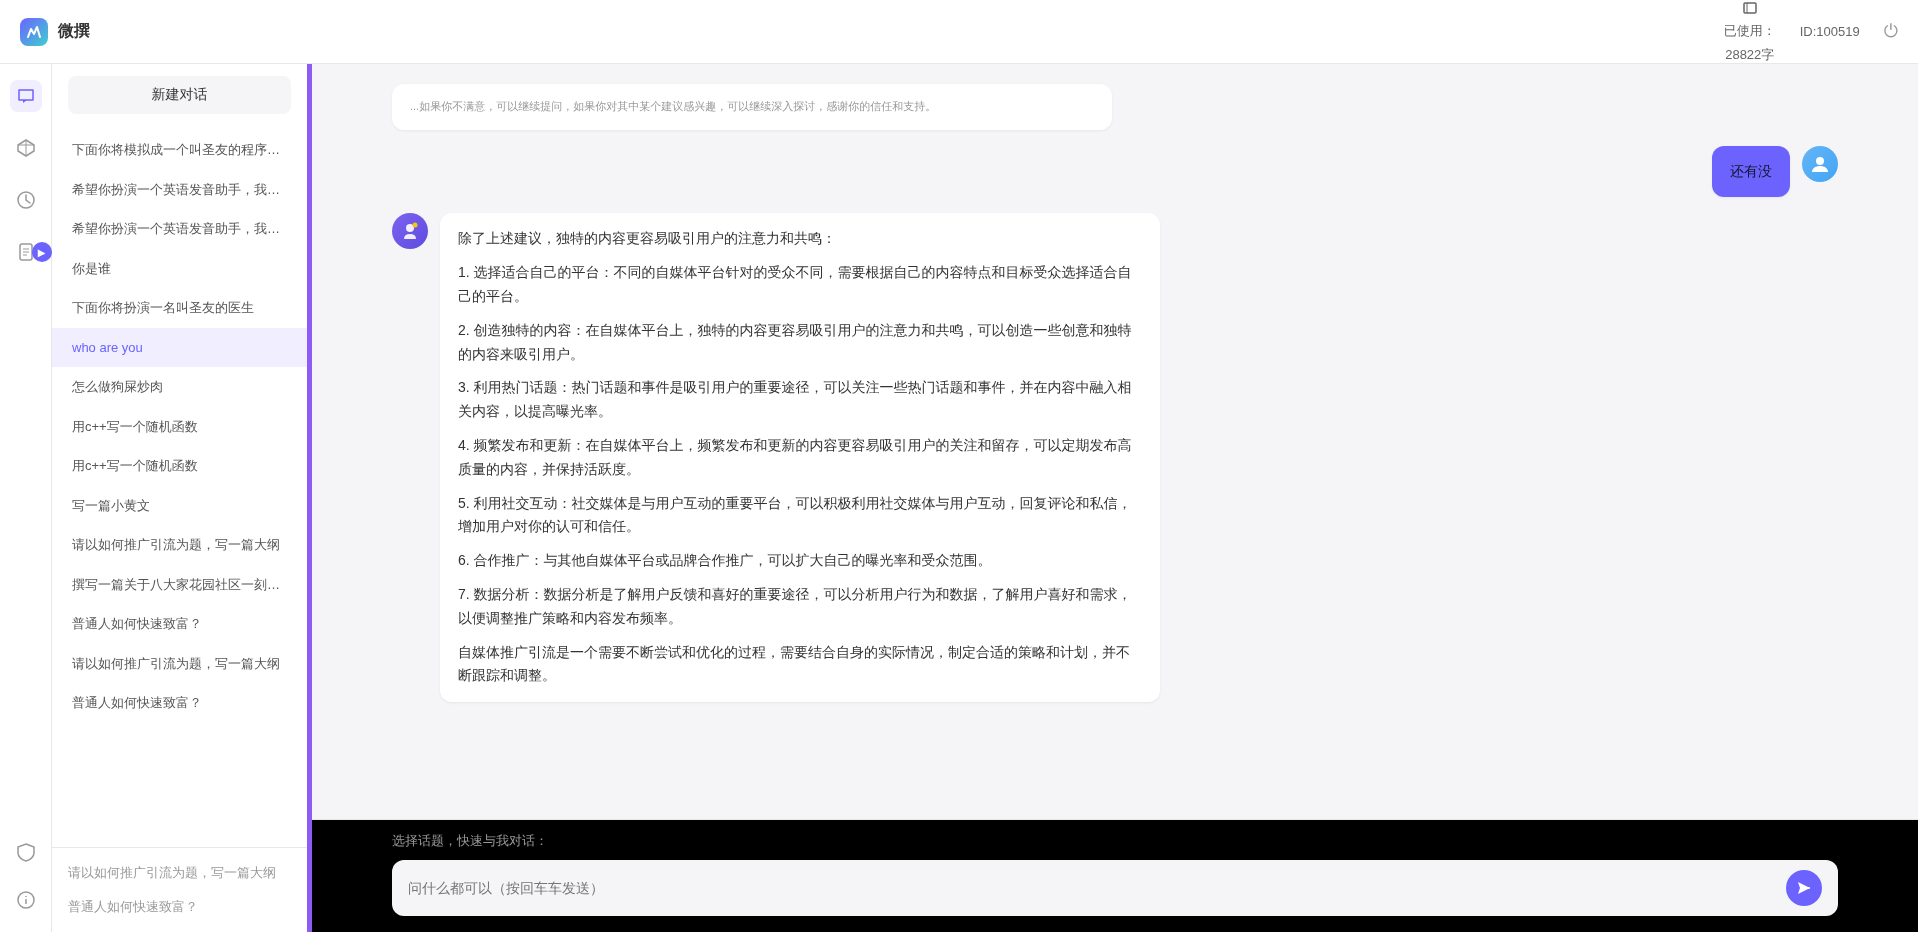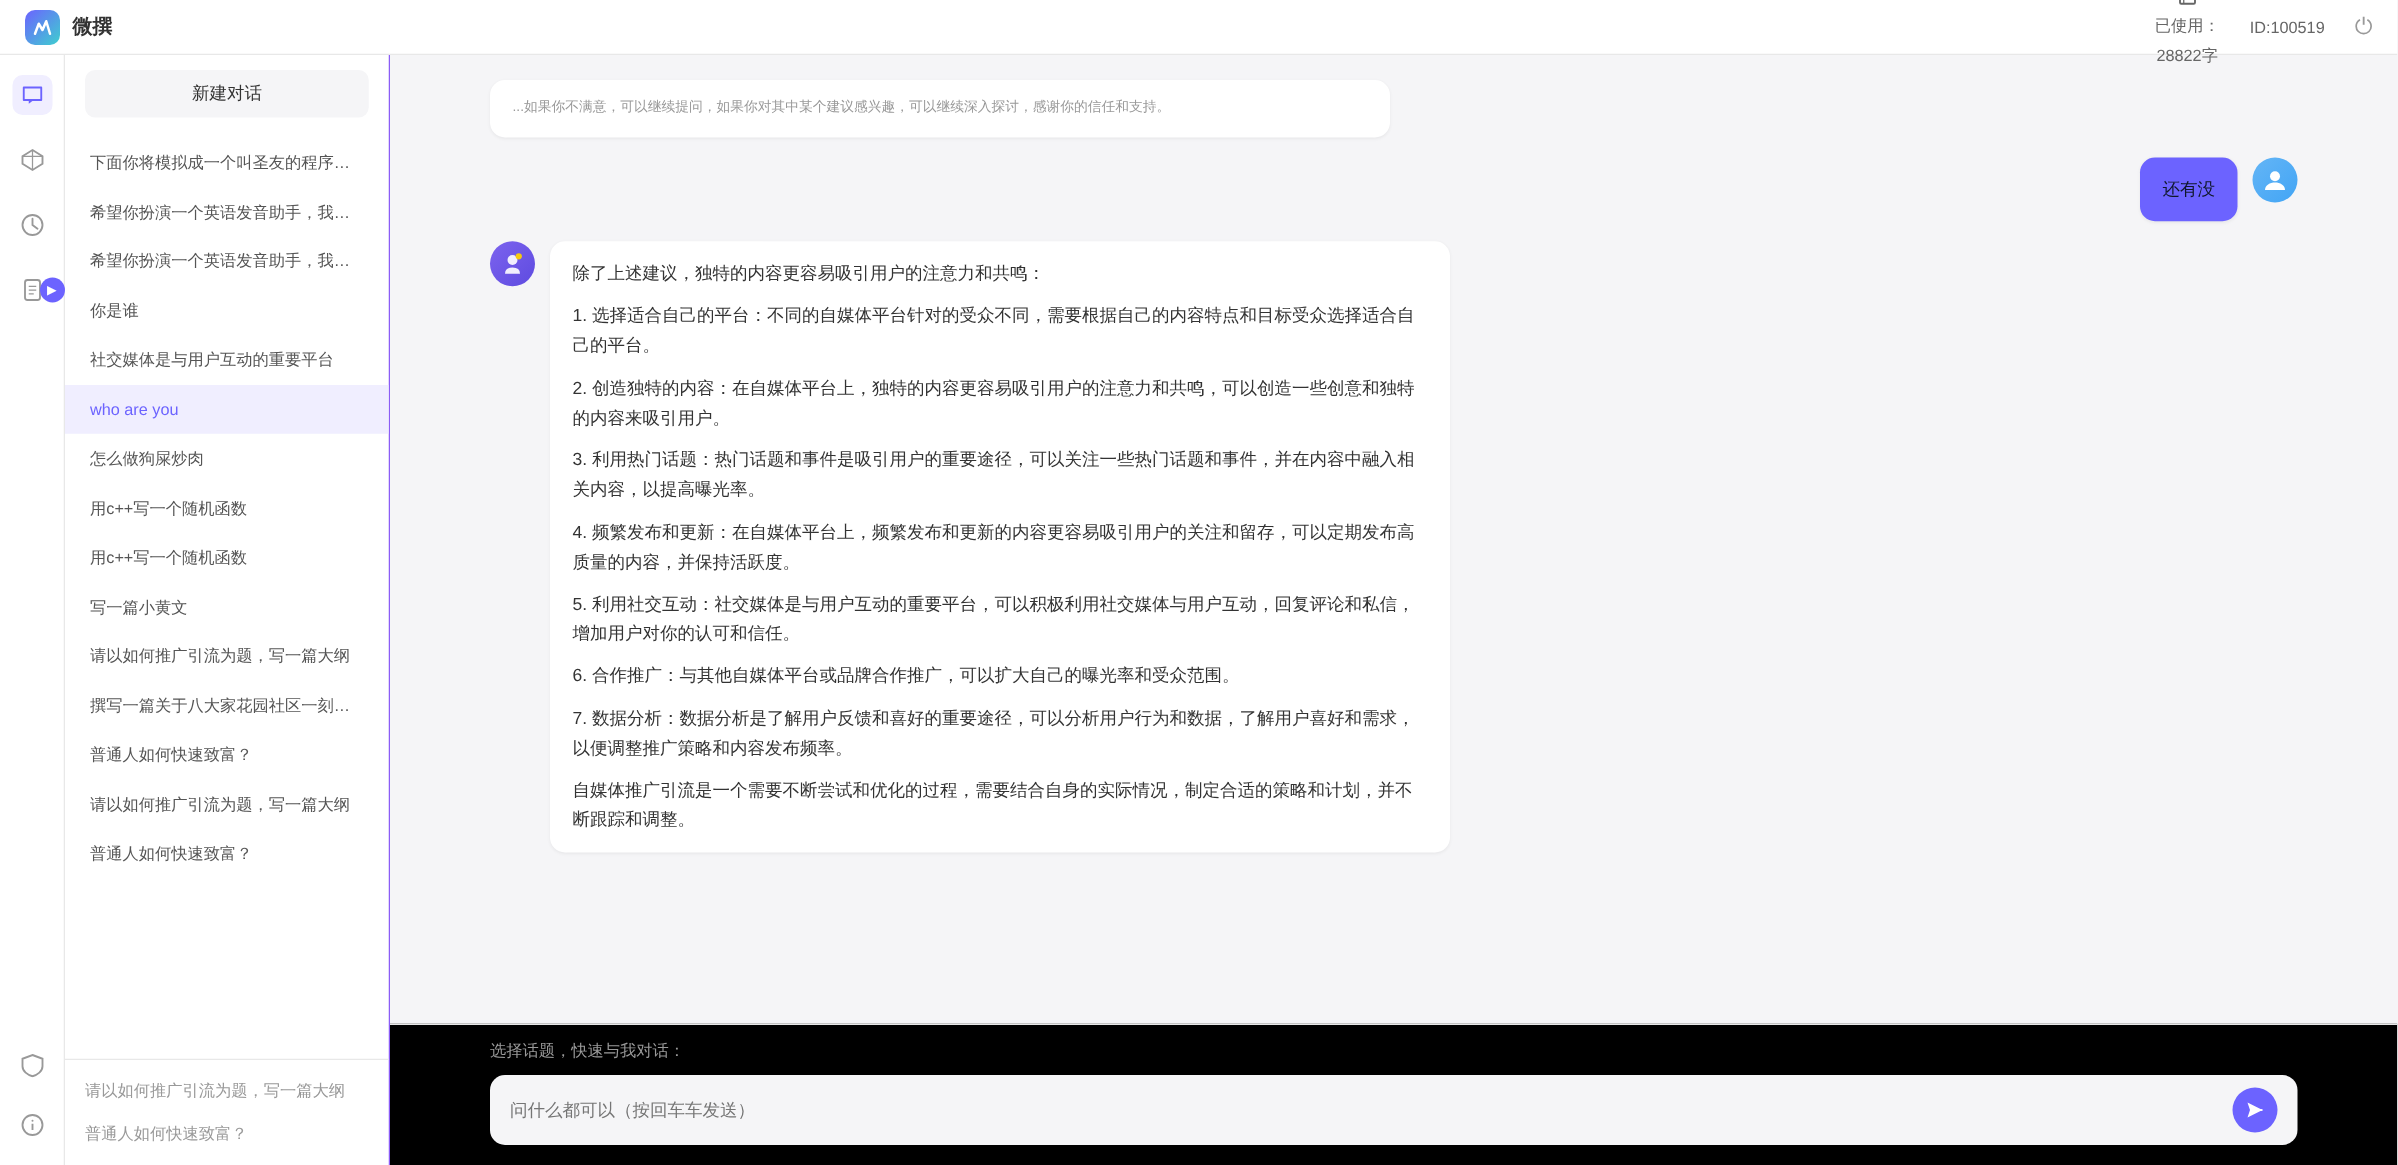--- a/index.html
+++ b/index.html
@@ -1,20 +1,20 @@
 <!DOCTYPE html>
 <html><head>
   <meta charset="utf-8">
   <style>
     * { box-sizing: border-box; margin: 0; padding: 0; }
     body { font-family: -apple-system, BlinkMacSystemFont, 'PingFang SC', 'Microsoft YaHei', sans-serif; background: #f5f5f7; height: 932px; overflow: hidden; display: flex; flex-direction: column; }
 
     
     .topbar {
-      height: 44px;
+      height: 64px;
       background: #fff;
       display: flex;
       align-items: center;
       justify-content: space-between;
       padding: 0 20px;
       border-bottom: 1px solid #e8e8e8;
       flex-shrink: 0;
       z-index: 10;
     }
     .topbar-left {
@@ -80,21 +80,21 @@
       border-radius: 50%;
       display: flex; align-items: center; justify-content: center;
       color: #fff; font-size: 10px;
       cursor: pointer;
     }
 
     
     .chat-sidebar {
       width: 260px;
       background: #fff;
-      border-right: 1px solid #8b5cf6;
+      border-right: 5px solid #8b5cf6;
       display: flex;
       flex-direction: column;
       overflow: hidden;
       flex-shrink: 0;
     }
     .new-chat-btn {
       margin: 12px 16px;
       padding: 10px;
       background: #f5f5f7;
       border: none;
@@ -321,21 +321,21 @@
     </div>
   </div>
 
   <div class="chat-sidebar">
     <button class="new-chat-btn">新建对话</button>
     <div class="chat-list">
     <div class="chat-item">下面你将模拟成一个叫圣友的程序员，我说...</div>
         <div class="chat-item">希望你扮演一个英语发音助手，我提供给你...</div>
         <div class="chat-item">希望你扮演一个英语发音助手，我提供给你...</div>
         <div class="chat-item">你是谁</div>
-        <div class="chat-item">社交媒体是与用户互动的重要平台</div>
+        <div class="chat-item">下面你将扮演一名叫圣友的医生</div>
         <div class="chat-item active">who are you</div>
         <div class="chat-item">怎么做狗屎炒肉</div>
         <div class="chat-item">用c++写一个随机函数</div>
         <div class="chat-item">用c++写一个随机函数</div>
         <div class="chat-item">写一篇小黄文</div>
         <div class="chat-item">请以如何推广引流为题，写一篇大纲</div>
         <div class="chat-item">撰写一篇关于八大家花园社区一刻钟便民生...</div>
         <div class="chat-item">普通人如何快速致富？</div>
         <div class="chat-item">请以如何推广引流为题，写一篇大纲</div>
         <div class="chat-item">普通人如何快速致富？</div>

